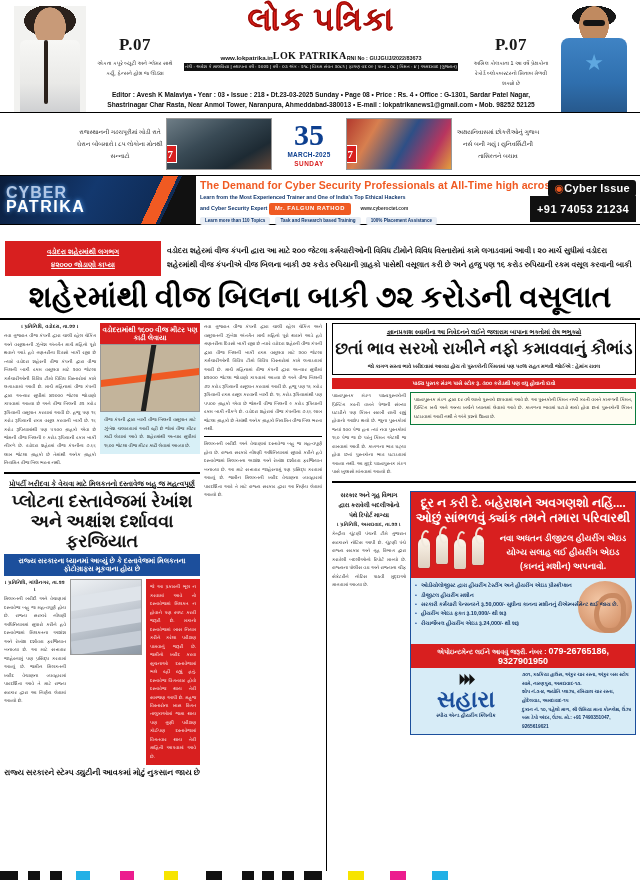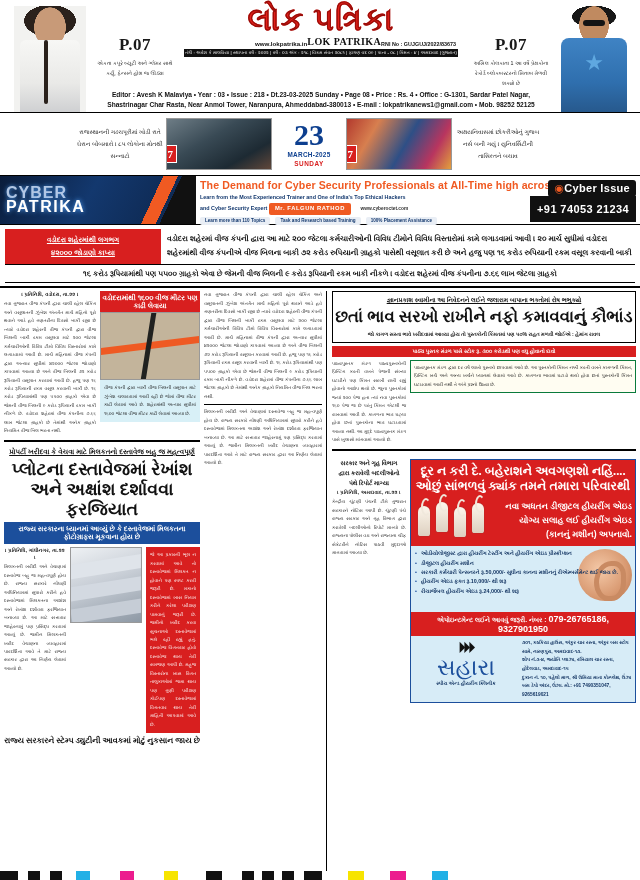--- a/index.html
+++ b/index.html
@@ -55,21 +55,21 @@
   .teaser.r{right:86px;}
   .teaser .pg{font-family:"Liberation Serif","DejaVu Serif",serif;font-weight:bold;font-size:17px;color:#1a1a1a;letter-spacing:.5px;margin-top:20px;}
   .teaser .txt{font-size:5.3px;line-height:1.85;color:#222;margin-top:2px;}
 
   .logo-wrap{position:absolute;left:184px;right:182px;top:4px;text-align:center;}
   .logo-guj{
     font-family:"Liberation Serif","DejaVu Serif",serif;
     font-weight:bold;font-size:32px;line-height:.95;color:#e8201a;
     letter-spacing:1px;-webkit-text-stroke:0.4px #9c0d09;
   }
-  .logo-row{display:flex;align-items:flex-end;justify-content:flex-end;margin-top:2px;padding:0 2px;}
+  .logo-row{display:flex;align-items:flex-end;justify-content:center;margin-top:16px;padding:0 2px;}
   .logo-site{font-size:6.2px;font-weight:bold;color:#111;}
   .logo-eng{font-family:"Liberation Serif","DejaVu Serif",serif;font-weight:bold;font-size:10px;color:#111;letter-spacing:.4px;}
   .logo-rni{font-size:5.4px;font-weight:bold;color:#111;}
   .blackstrip{
     margin-top:2px;background:#111;color:#fff;font-size:4.4px;line-height:8px;height:8px;
     text-align:center;white-space:nowrap;overflow:hidden;letter-spacing:.1px;
   }
   .imprint{
     position:absolute;left:76px;right:74px;bottom:2px;text-align:center;
     font-size:6.6px;line-height:1.55;font-weight:bold;color:#111;
@@ -111,21 +111,21 @@
   .ca-name{display:inline-block;background:#f05a22;color:#fff;font-weight:bold;font-size:5.8px;padding:1px 6px;letter-spacing:.6px;border-radius:2px;}
   .ca-web{font-size:4.8px;color:#333;margin-left:8px;}
   .ca-pills{display:flex;gap:5px;margin-top:2px;}
   .ca-pill{background:#e9eef5;color:#13386e;font-size:4.6px;font-weight:bold;padding:1.5px 5px;border-radius:2px;}
   .ca-logo{position:absolute;right:4px;top:4px;background:#111;color:#fff;font-weight:bold;font-size:11px;
     padding:2px 6px;border-radius:3px;letter-spacing:.3px;}
   .ca-logo .dot{color:#f05a22;}
   .ca-phone{position:absolute;right:4px;bottom:2px;background:#111;color:#fff;font-weight:bold;font-size:11px;padding:7px 7px;letter-spacing:.4px;}
 
   
-  .lead{border-bottom:2px solid #000;padding:4px 5px 3px 5px;}
+  .lead{border-bottom:2px solid #000;padding:16px 5px 3px 5px;}
   .lead-top{display:flex;gap:6px;align-items:center;}
   .lead-kicker{
     flex:0 0 150px;background:#d81f1f;color:#fff;text-align:center;
     font-size:7px;font-weight:bold;line-height:1.9;padding:4px 3px;text-decoration:underline;
   }
   .lead-kicker span{display:block;}
   .lead-intro{flex:1;font-size:7.6px;line-height:1.95;color:#111;font-weight:bold;}
   .lead-head{
     font-family:"Liberation Serif","DejaVu Serif",serif;font-weight:bold;
     font-size:30px;line-height:1.12;text-align:center;margin:4px 0 2px 0;color:#000;letter-spacing:-.2px;
@@ -172,34 +172,34 @@
   .rc-box{border:1px solid #0a7a3c;background:#fffdf2;font-size:4.6px;line-height:1.8;padding:3px;text-align:justify;}
 
   
   .hear{border:1px solid #1c4f9c;margin-top:4px;}
   .hear-h{background:#d81f1f;color:#fff;font-family:"Liberation Serif","DejaVu Serif",serif;font-weight:bold;
     font-size:12.5px;line-height:1.25;text-align:center;padding:4px 4px 3px;}
   .hear-mid{display:flex;background:#d81f1f;align-items:center;padding:0 3px 4px;}
   .hear-aids{flex:0 0 80px;height:44px;position:relative;}
   .aid{position:absolute;width:12px;height:30px;background:linear-gradient(180deg,#fdf6ec,#ddd0c0);border-radius:7px 7px 3px 3px;box-shadow:0 0 1px #555;}
   .aid i{position:absolute;left:3px;top:-8px;width:6px;height:14px;border:2px solid #f0e8dc;border-radius:50%;border-right-color:transparent;}
-  .hear-t{flex:1;color:#fff;font-weight:bold;font-size:8.6px;line-height:1.65;text-align:right;}
+  .hear-t{flex:1;color:#fff;font-weight:bold;font-size:8.6px;line-height:1.65;text-align:center;}
   .hear-feat{background:#d7ecf7;padding:3px 4px;position:relative;min-height:60px;}
   .hear-feat ul{margin:0;padding:0;list-style:none;}
   .hear-feat li{font-size:5.4px;line-height:1.75;color:#0d2f5e;font-weight:bold;padding-left:6px;position:relative;}
   .hear-feat li:before{content:"•";position:absolute;left:0;color:#1c4f9c;}
   .hear-ear{position:absolute;right:3px;top:3px;width:54px;height:52px;border-radius:50%;
     background:radial-gradient(circle at 40% 40%,#f4c9a8,#d99a72 60%,#b6734d);}
   .hear-ear:after{content:"";position:absolute;left:16px;top:12px;width:22px;height:30px;border:5px solid #c98a62;border-radius:60% 40% 50% 50%;}
   .hear-phone{background:#d81f1f;color:#fff;font-weight:bold;font-size:6.6px;text-align:center;padding:2px;}
   .hear-phone b{font-size:9px;}
   .hear-foot{display:flex;background:#d7ecf7;padding:3px;gap:4px;}
   .sahara{flex:0 0 104px;text-align:center;}
   .sahara .fan{font-size:17px;line-height:1;letter-spacing:-2px;}
-  .sahara .nm{font-family:"Liberation Serif","DejaVu Serif",serif;font-weight:normal;font-size:23px;color:#1c4f9c;line-height:1;}
+  .sahara .nm{font-family:"Liberation Serif","DejaVu Serif",serif;font-weight:bold;font-size:23px;color:#1c4f9c;line-height:1;}
   .sahara .tg{font-size:5px;font-weight:bold;color:#0d2f5e;margin-top:1px;}
   .addr{flex:1;font-size:4.8px;line-height:1.8;color:#0d2f5e;font-weight:bold;}
 
   .colorbar{position:absolute;left:0;bottom:0;width:640px;height:9px;display:flex;}
   .colorbar i{display:block;height:100%;}
 </style>
 </head>
 <body>
 
 <div class="page">
@@ -242,21 +242,21 @@
     </div>
   </div>
 
   <div class="teaserbar">
     <div class="tb-pad"></div>
     <div class="tb-text">રાજસ્થાનની ગઢચપૂરીમાં ખોડી રાતે ઘેરાન બોંબમારો । ૮૫ લોકોના મોતથી સન્નાટો</div>
     <div class="tb-photo p1">
       <div class="pgbadge a">07</div>
     </div>
     <div class="datebox">
-      <div class="date-d">23</div>
+      <div class="date-d">35</div>
       <div class="date-m">MARCH-2025</div>
       <div class="date-w">SUNDAY</div>
     </div>
     <div class="tb-photo p2">
       <div class="pgbadge b">07</div>
     </div>
     <div class="tb-text">અક્ષયનિવાસમાં છોકરીઓનું ગુજબ નર્સ બની ગયું । યુનિવર્સિટીની તાસિરતને બચાવ</div>
     <div class="tb-pad"></div>
   </div>
 
@@ -285,21 +285,21 @@
   </div>
 
   <div class="lead">
     <div class="lead-top">
       <div class="lead-kicker">
         <span>વડોદરા શહેરમાંથી લગભગ</span>
         <span>૪૨૦૦૦ જોડાણો કાપ્યા</span>
       </div>
       <div class="lead-intro">વડોદરા શહેરમાં વીજ કંપની દ્વારા આ માટે ૨૦૦ જેટલા કર્મચારીઓની વિવિધ ટીમોને વિવિધ વિસ્તારોમાં કામે લગાડવામાં આવી । ૨૦ માર્ચ સુધીમાં વડોદરા શહેરમાંથી વીજ કંપનીએ વીજ બિલના બાકી ૭૨ કરોડ રુપિયાની ગ્રાહકો પાસેથી વસૂલાત કરી છે અને હજુ પણ ૧૬ કરોડ રુપિયાની રકમ વસૂલ કરવાની બાકી</div>
     </div>
-    <div class="lead-sub">૧૬ કરોડ રૂપિયામાંથી પણ ૫૫૦૦ ગ્રાહકો એવા છે જેમની વીજ બિલની ૯ કરોડ રૂપિયાની રકમ બાકી નીકળે । વડોદરા શહેરમાં વીજ કંપનીના ૭.૬૬ લાખ જેટલા ગ્રાહકો</div>
+    <div class="lead-head">શહેરમાંથી વીજ બિલના બાકી ૭૨ કરોડની વસૂલાત</div>
   </div>
 
   <div class="grid">
 
     <div class="colA">
       <div style="display:flex;gap:4px;">
         <div style="flex:0 0 92px;">
           <div class="byline">। પ્રતિનિધિ, વડોદરા, તા.૨૨ ।</div>
           <div class="body-txt">નવા ગુજરાત વીજ કંપની દ્વારા ચાલી રહેલ ચેકિંગ અને વસૂલાતની ઝુંબેશ અંતર્ગત માર્ચ મહિનો પૂરો થવાને આડે હવે ગણતરીના દિવસો બાકી રહ્યા છે ત્યારે વડોદરા શહેરની વીજ કંપની દ્વારા વીજ બિલની બાકી રકમ વસૂલવા માટે ૨૦૦ જેટલા કર્મચારીઓની વિવિધ ટીમો વિવિધ વિસ્તારોમાં કામે લગાડવામાં આવી છે. માર્ચ મહિનામાં વીજ કંપની દ્વારા અત્યાર સુધીમાં ૪૨૦૦૦ જેટલા જોડાણો કાપવામાં આવ્યા છે અને વીજ બિલની ૭૨ કરોડ રૂપિયાની વસૂલાત કરવામાં આવી છે. હજુ પણ ૧૬ કરોડ રૂપિયાની રકમ વસૂલ કરવાની બાકી છે. ૧૬ કરોડ રૂપિયામાંથી પણ ૫૫૦૦ ગ્રાહકો એવા છે જેમની વીજ બિલની ૯ કરોડ રૂપિયાની રકમ બાકી નીકળે છે. વડોદરા શહેરમાં વીજ કંપનીના ૭.૬૬ લાખ જેટલા ગ્રાહકો છે તેમાંથી અનેક ગ્રાહકો નિયમિત વીજ બિલ ભરતા નથી.</div>
         </div>

